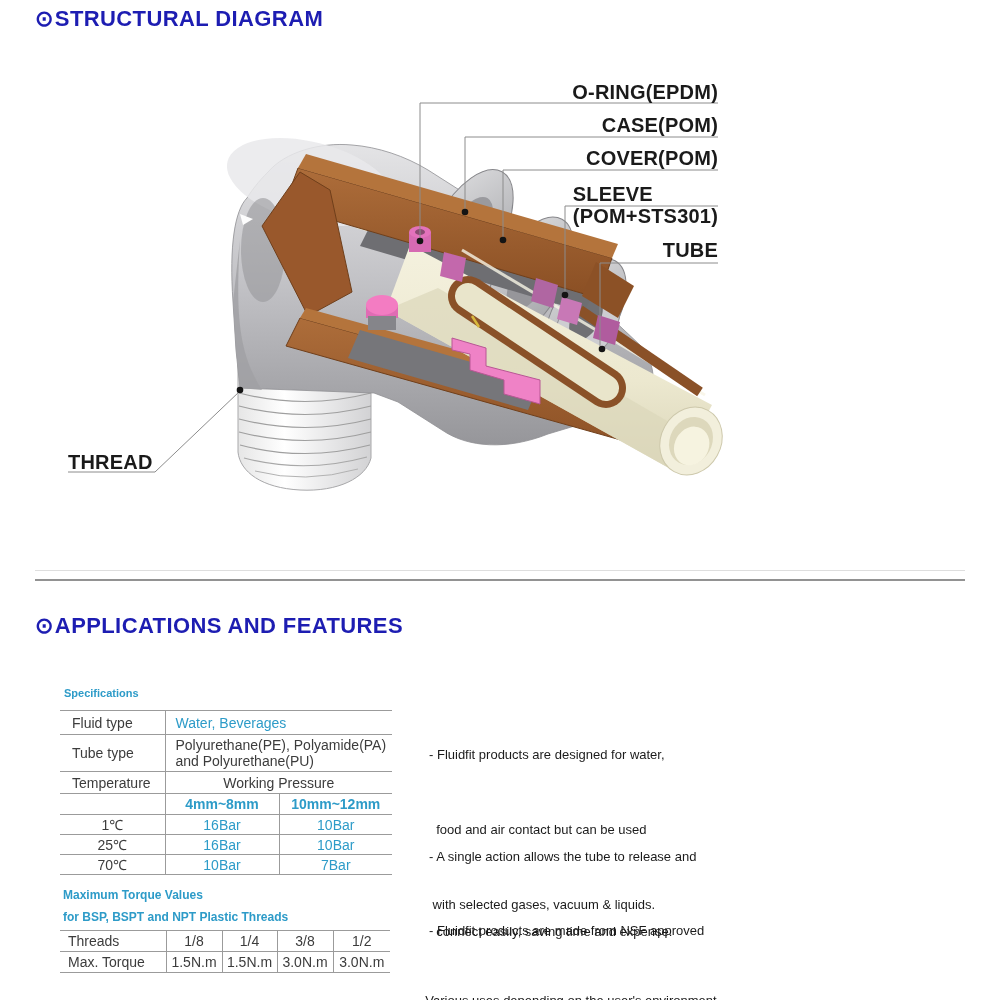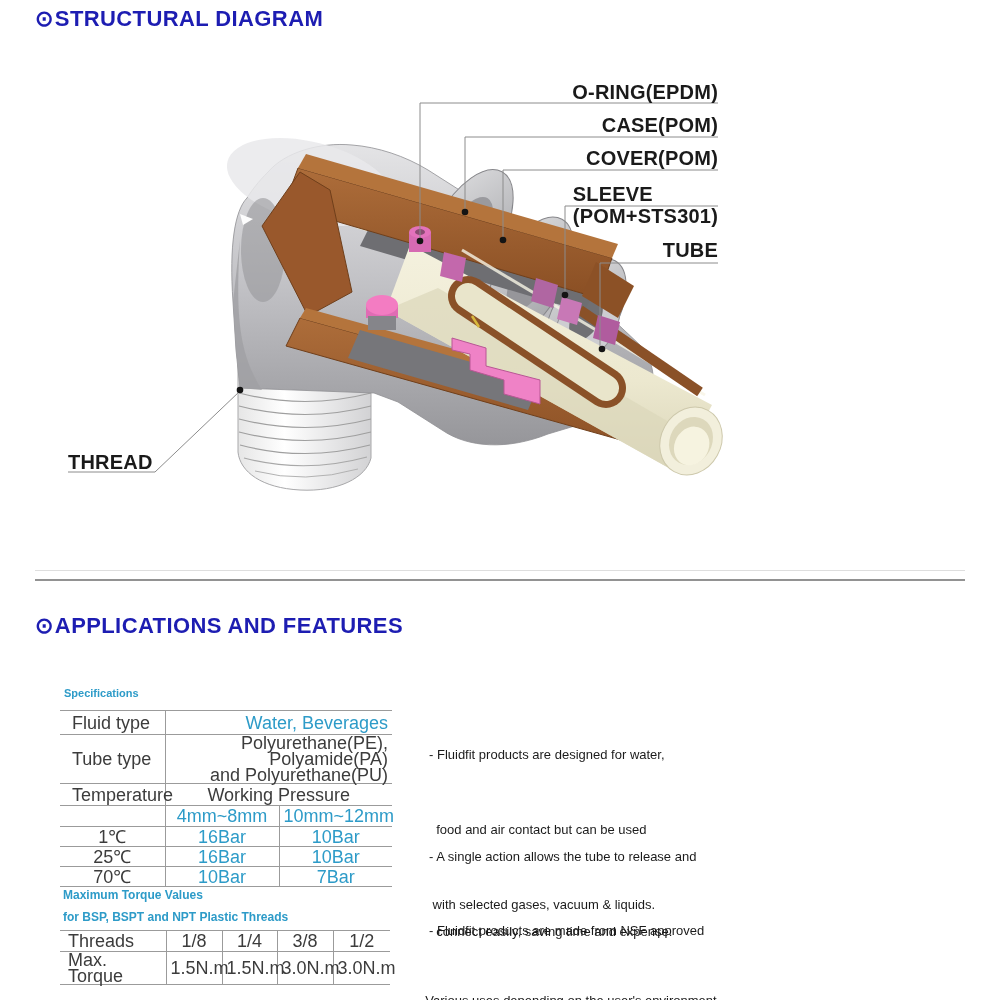--- a/index.html
+++ b/index.html
@@ -26,29 +26,29 @@
   #lab-thread{top:452px;left:68px;}
 
   
   .divider-light{position:absolute;left:35px;right:35px;top:570px;height:1px;background:#dedede;}
   .divider-dark{position:absolute;left:35px;right:35px;top:579px;height:2px;background:#929292;}
 
   
   .spec-title{position:absolute;left:64px;top:687px;font-size:11px;font-weight:700;color:#2d9bc8;}
   table{border-collapse:collapse;table-layout:fixed;}
   td{border-top:1px solid #9b9b9b;border-bottom:1px solid #9b9b9b;
-     font-size:18px;color:#3c3c3c;text-align:center;padding:0 4px;line-height:16px;}
+     font-size:14px;color:#3c3c3c;text-align:center;padding:0 4px;line-height:16px;}
   td + td{border-left:1px solid #9b9b9b;}
   .spec-table{position:absolute;left:60px;top:710px;width:332px;}
   .spec-table .c1{text-align:left;padding-left:12px;}
-  .lt{text-align:right;padding-left:21px;}
+  .lt{text-align:left;padding-left:10px;}
   .bl{color:#2d9bc8;}
   .pre{white-space:pre-line;}
   .r1 td{height:23px;} .r2 td{height:36px;} .r3 td{height:21px;}
-  .r4 td{height:20px;} .r5 td{height:19px;}
+  .r4 td{height:20px;font-weight:bold;} .r5 td{height:19px;}
 
   .torque-title{position:absolute;left:63px;top:884px;font-size:12px;font-weight:700;
                 color:#2d9bc8;line-height:22px;white-space:nowrap;}
   .torque-table{position:absolute;left:60px;top:930px;width:330px;}
   .torque-table .c1{text-align:left;padding-left:8px;}
   .rt td{height:20px;}
 
   
   .feat{position:absolute;left:429px;font-size:13px;line-height:25px;color:#1b1b1b;white-space:pre;}
   #feat1{top:692px;} #feat2{top:794px;} #feat3{top:868px;} #feat4{top:938px;left:421px;}

